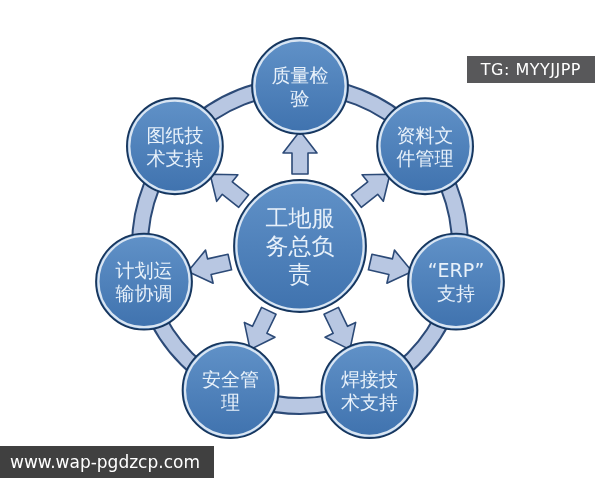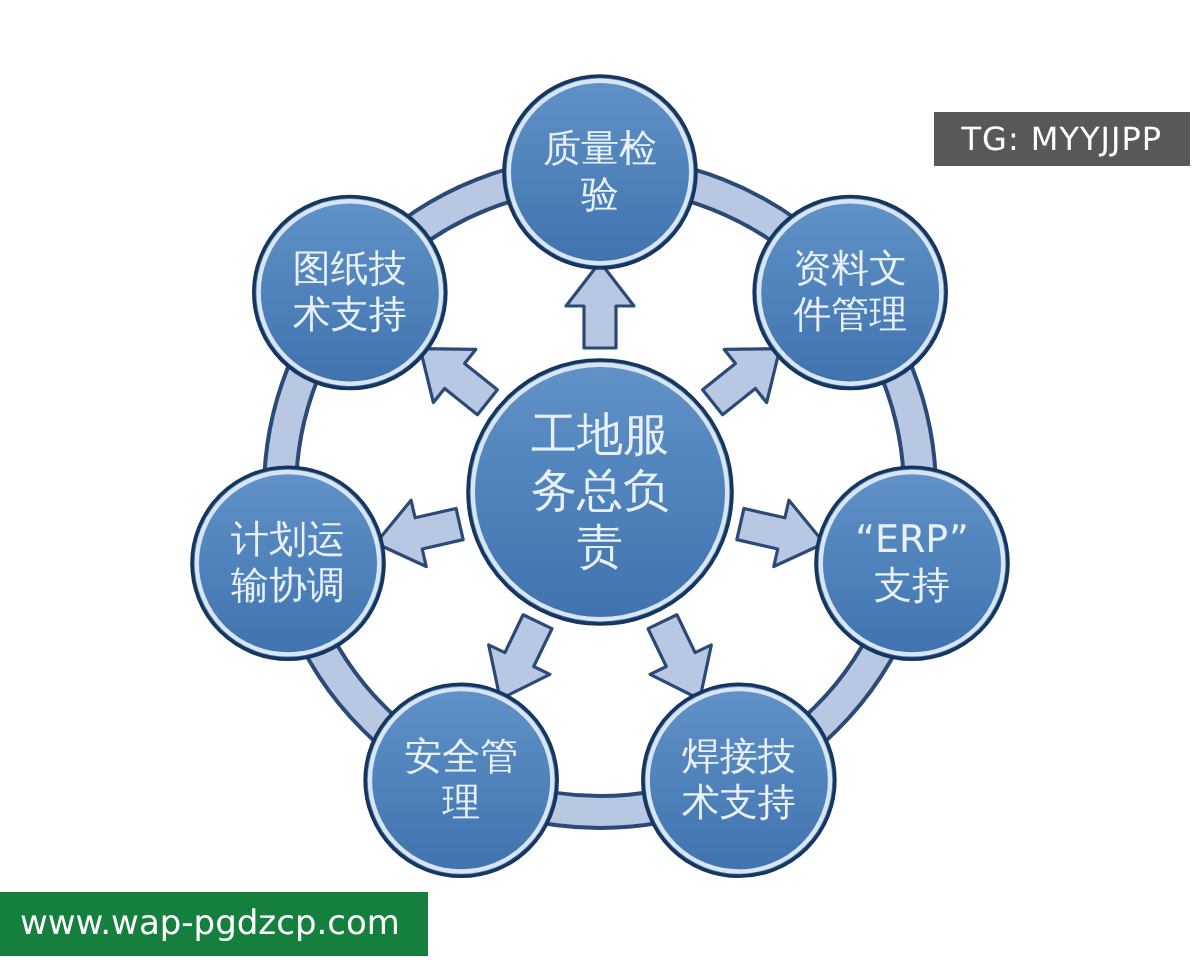--- a/index.html
+++ b/index.html
@@ -29,21 +29,21 @@
     font-size: 16px;
     letter-spacing: 0.5px;
     white-space: nowrap;
     margin-top: 48px;
   }
   .watermark {
     position: absolute;
     left: 0;
     bottom: 2px;
     height: 32px;
-    background: #15803d;
+    background: #404040;
     color: #ffffff;
     display: flex;
     align-items: center;
     padding: 0 14px 0 10px;
     font-size: 17px;
     white-space: nowrap;
   }
 </style>
 </head>
 <body>

